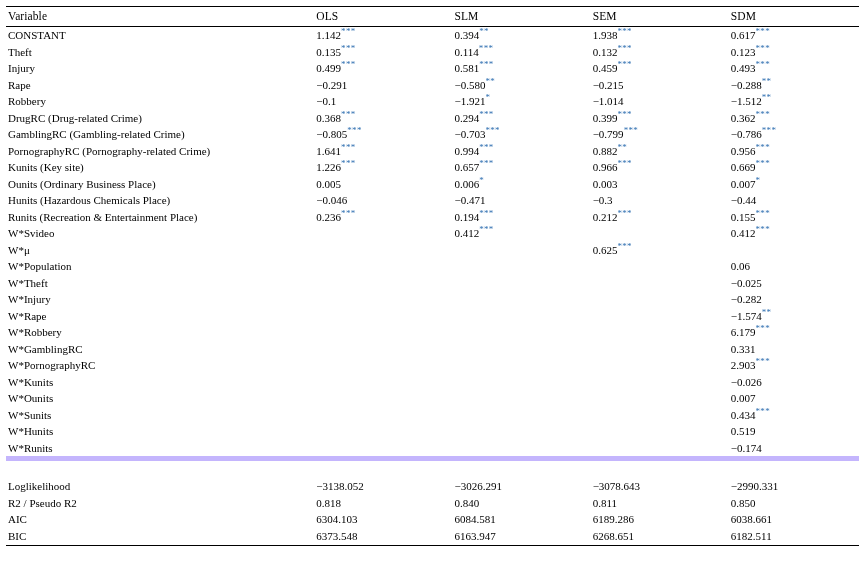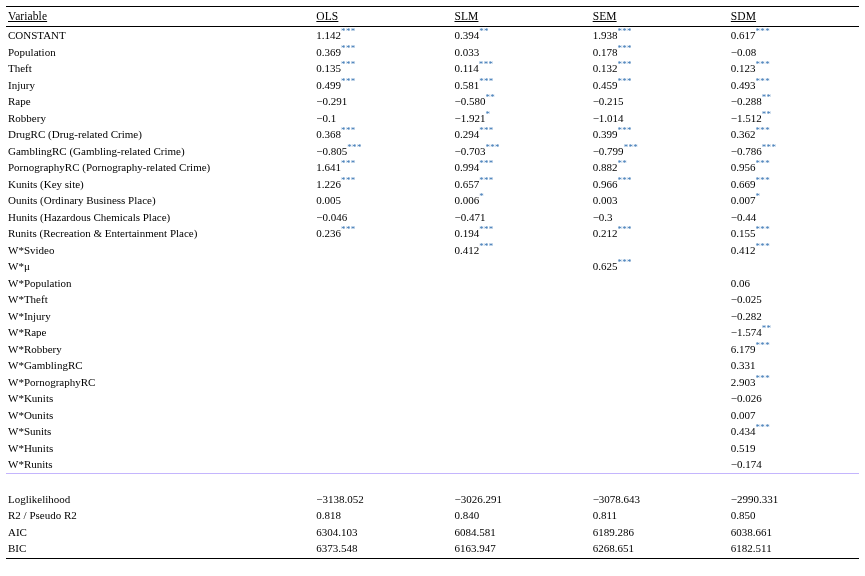--- a/index.html
+++ b/index.html
@@ -31,36 +31,35 @@
   table.reg col.c-var { width: 300px; }
   table.reg col.c-num { width: 138px; }
   thead th {
     font-weight: normal;
     text-align: left;
     padding: 3px 0 4px 2px;
     border-top: 1.2px solid #000;
     border-bottom: 1px solid #000;
     font-size: 11.5px;
     letter-spacing: .1px;
-    text-decoration: underline;
   }
   thead th.num {
     padding-left: 10px;
   }
   tbody td {
     padding: 1px 0 1px 2px;
     vertical-align: top;
     line-height: 1.32;
     white-space: nowrap;
   }
   tbody td.num {
     padding-left: 10px;
   }
   tbody tr.sep-top td {
-    border-top: 1px solid #c4b5fd;
+    border-top: 5px solid #c4b5fd;
     padding-top: 18px;
   }
   tbody tr.last td {
     padding-bottom: 2px;
   }
   .tbl-bottom {
     border-top: 1.2px solid #000;
     width: 853px;
     margin: 0;
     height: 0;
@@ -108,27 +107,20 @@
     </thead>
     <tbody id="tbody-main">
         <tr>
           <td>CONSTANT</td>
           <td class="num"><span>1.142</span><sup class="stars">***</sup></td>
           <td class="num"><span>0.394</span><sup class="stars">**</sup></td>
           <td class="num"><span>1.938</span><sup class="stars">***</sup></td>
           <td class="num"><span>0.617</span><sup class="stars">***</sup></td>
         </tr>
         <tr>
-          <td>Population</td>
-          <td class="num"><span>0.369</span><sup class="stars">***</sup></td>
-          <td class="num"><span>0.033</span></td>
-          <td class="num"><span>0.178</span><sup class="stars">***</sup></td>
-          <td class="num"><span>−0.08</span></td>
-        </tr>
-        <tr>
           <td>Theft</td>
           <td class="num"><span>0.135</span><sup class="stars">***</sup></td>
           <td class="num"><span>0.114</span><sup class="stars">***</sup></td>
           <td class="num"><span>0.132</span><sup class="stars">***</sup></td>
           <td class="num"><span>0.123</span><sup class="stars">***</sup></td>
         </tr>
         <tr>
           <td>Injury</td>
           <td class="num"><span>0.499</span><sup class="stars">***</sup></td>
           <td class="num"><span>0.581</span><sup class="stars">***</sup></td>

